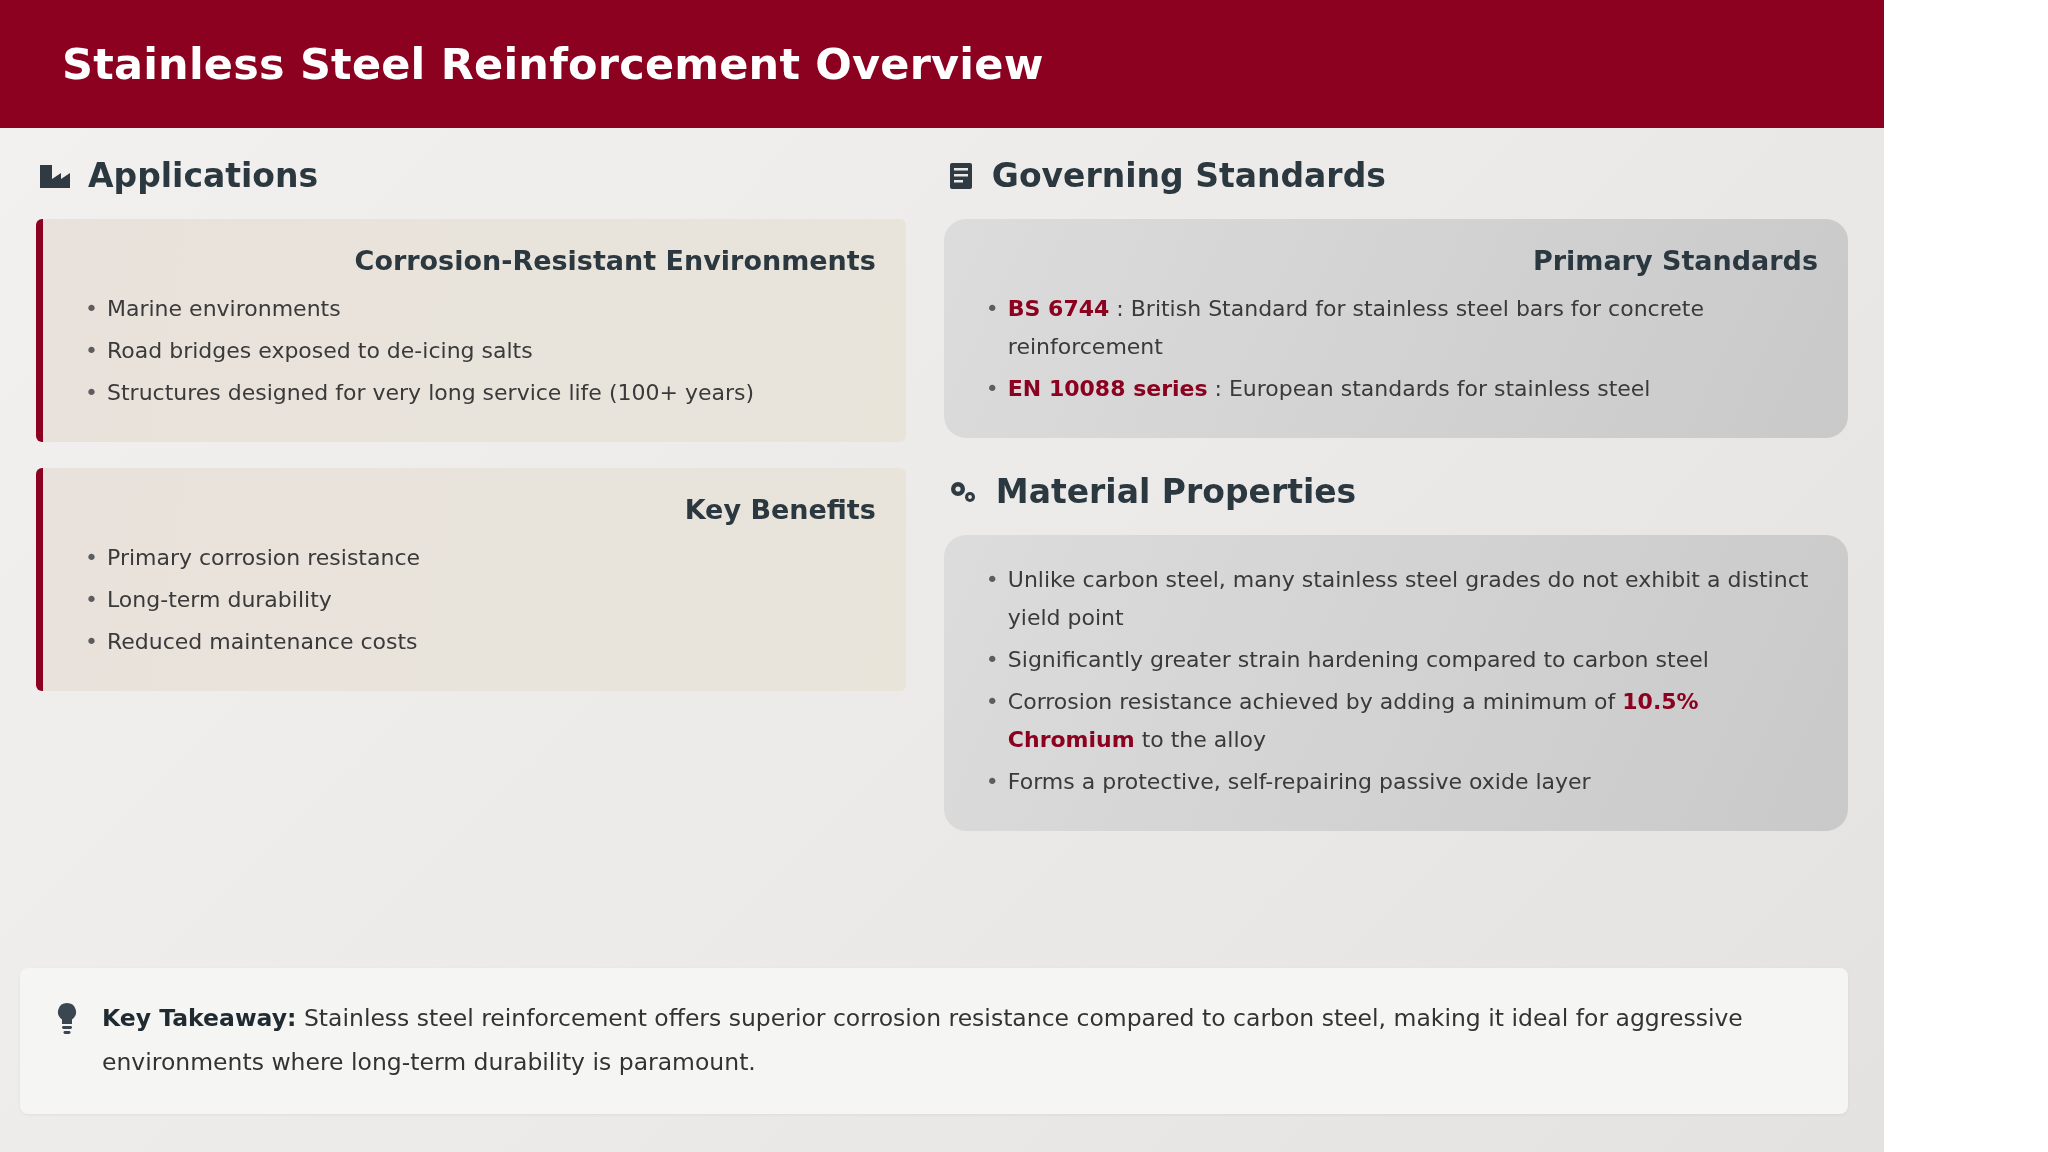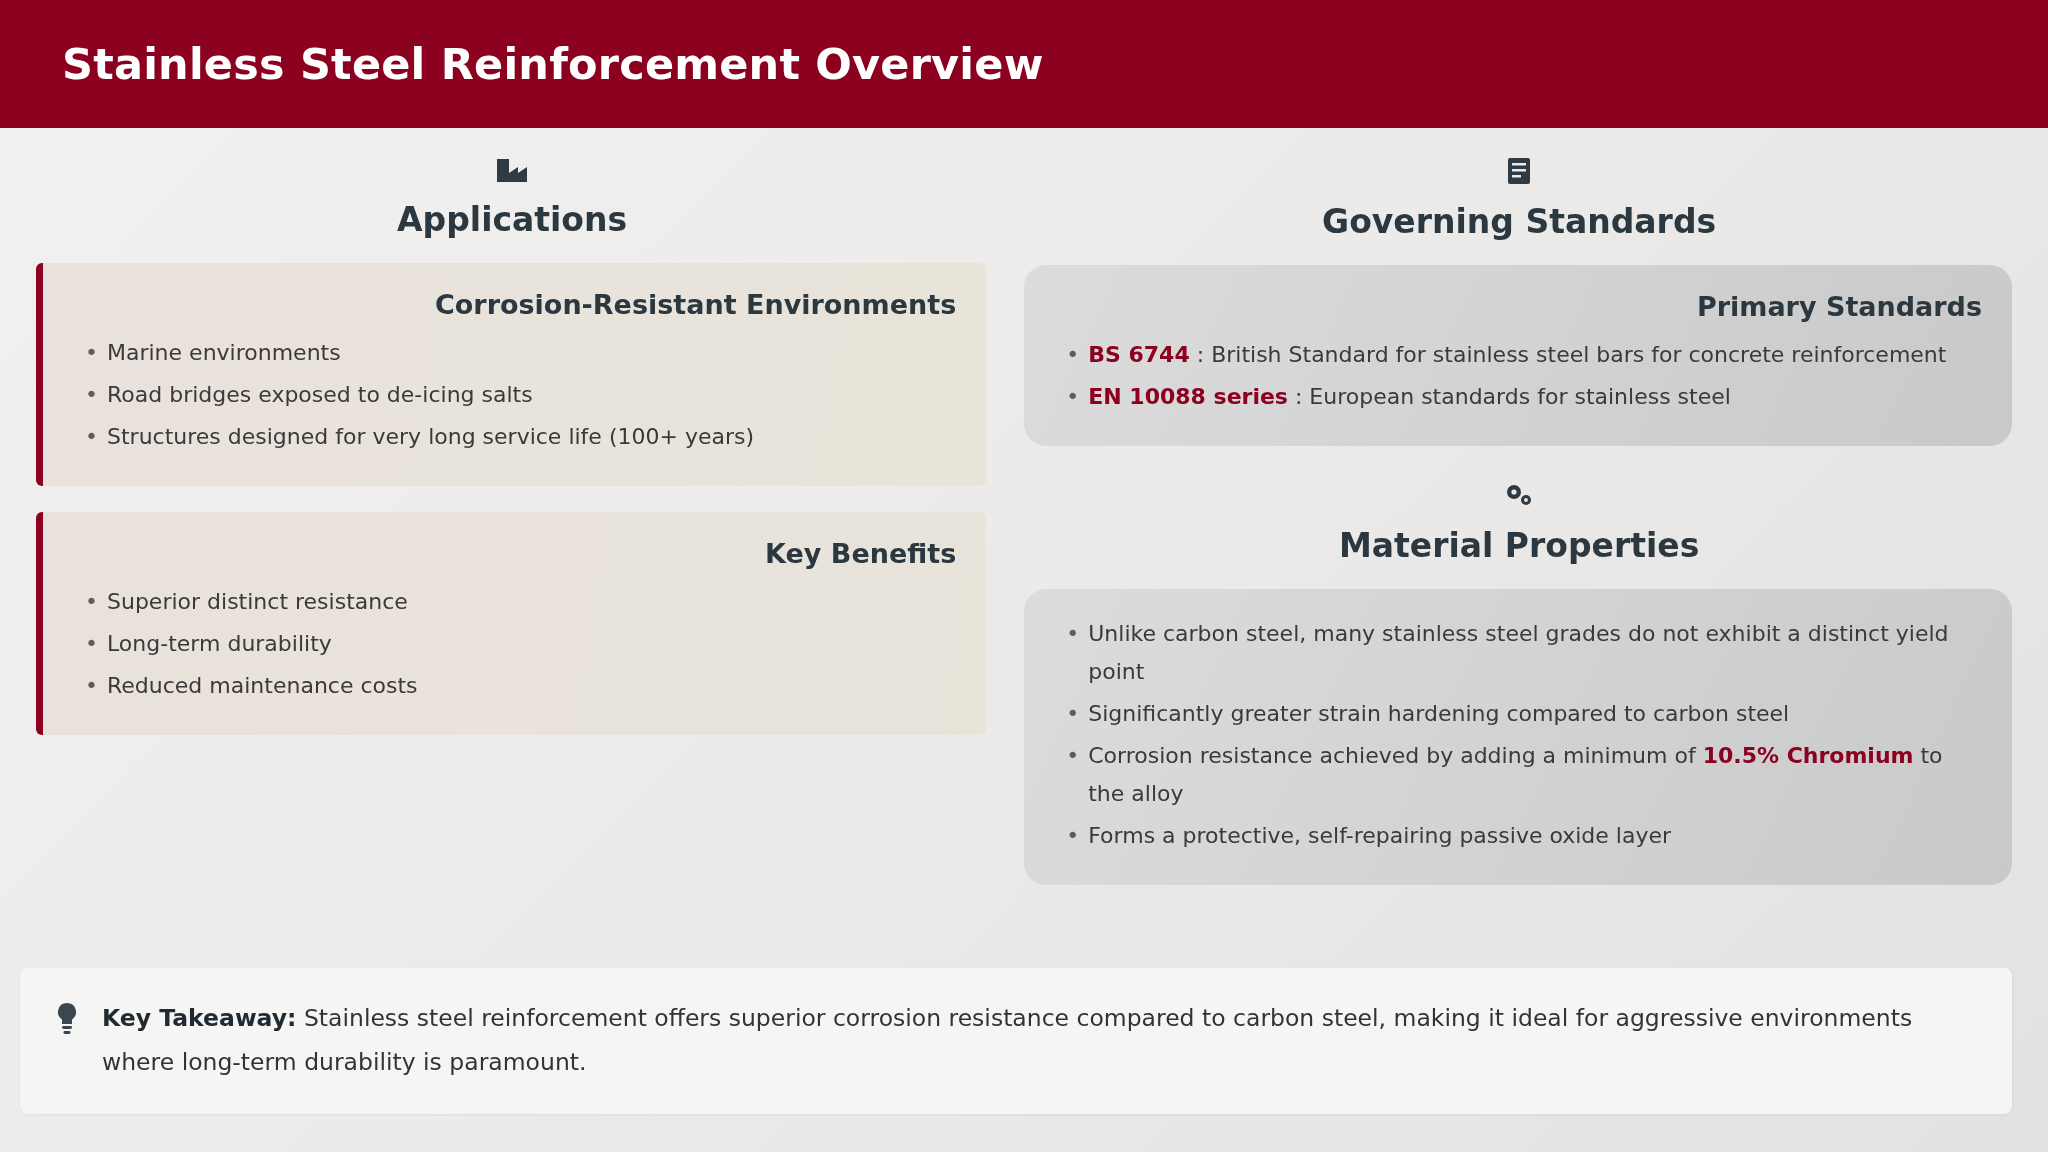--- a/index.html
+++ b/index.html
@@ -3,21 +3,21 @@
 <meta charset="utf-8">
 <style>
   * { box-sizing: border-box; margin: 0; padding: 0; }
   html, body {
     width: 2048px;
     height: 1152px;
     background: #ffffff;
     font-family: "DejaVu Sans", sans-serif;
   }
   .page {
-    width: 2048px;
+    width: 1884px;
     height: 1152px;
     position: relative;
     background: linear-gradient(135deg, #f2f1ef 0%, #eceae8 55%, #e4e2e0 100%);
     overflow: hidden;
   }
 
   
   .header {
     height: 128px;
     background: #8c0020;
@@ -41,21 +41,20 @@
   }
   .col-left { width: 962px; }
   .col-right { width: 1000px; }
 
   .section-head {
     display: flex;
     align-items: center;
     gap: 16px;
     margin-bottom: 24px;
     padding-left: 2px;
-    flex-direction: column;
   }
   .section-head .icon {
     color: #2f3a42;
     display: inline-flex;
     align-items: center;
   }
   .section-title {
     font-size: 33px;
     font-weight: bold;
     color: #2b3840;
@@ -149,21 +148,21 @@
         <ul class="items">
           <li>Marine environments</li>
           <li>Road bridges exposed to de-icing salts</li>
           <li>Structures designed for very long service life (100+ years)</li>
         </ul>
       </div>
 
       <div class="card card-left">
         <div class="card-title">Key Benefits</div>
         <ul class="items">
-          <li>Superior distinct resistance</li>
+          <li>Primary corrosion resistance</li>
           <li>Long-term durability</li>
           <li>Reduced maintenance costs</li>
         </ul>
       </div>
     </div>
 
     <div class="col-right">
       <div class="section-head">
         <span class="icon">
           <svg width="30" height="30" viewBox="0 0 30 30">

